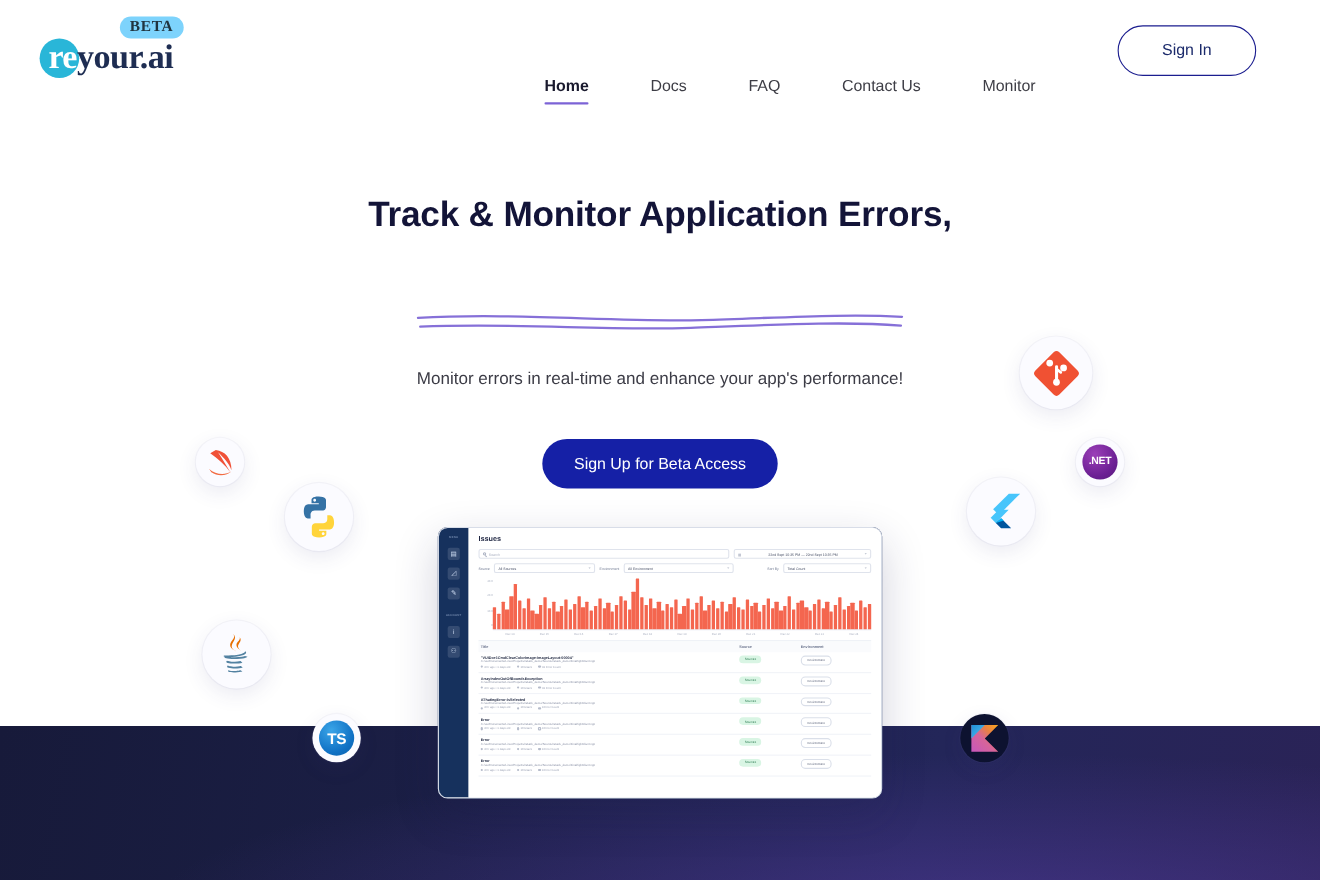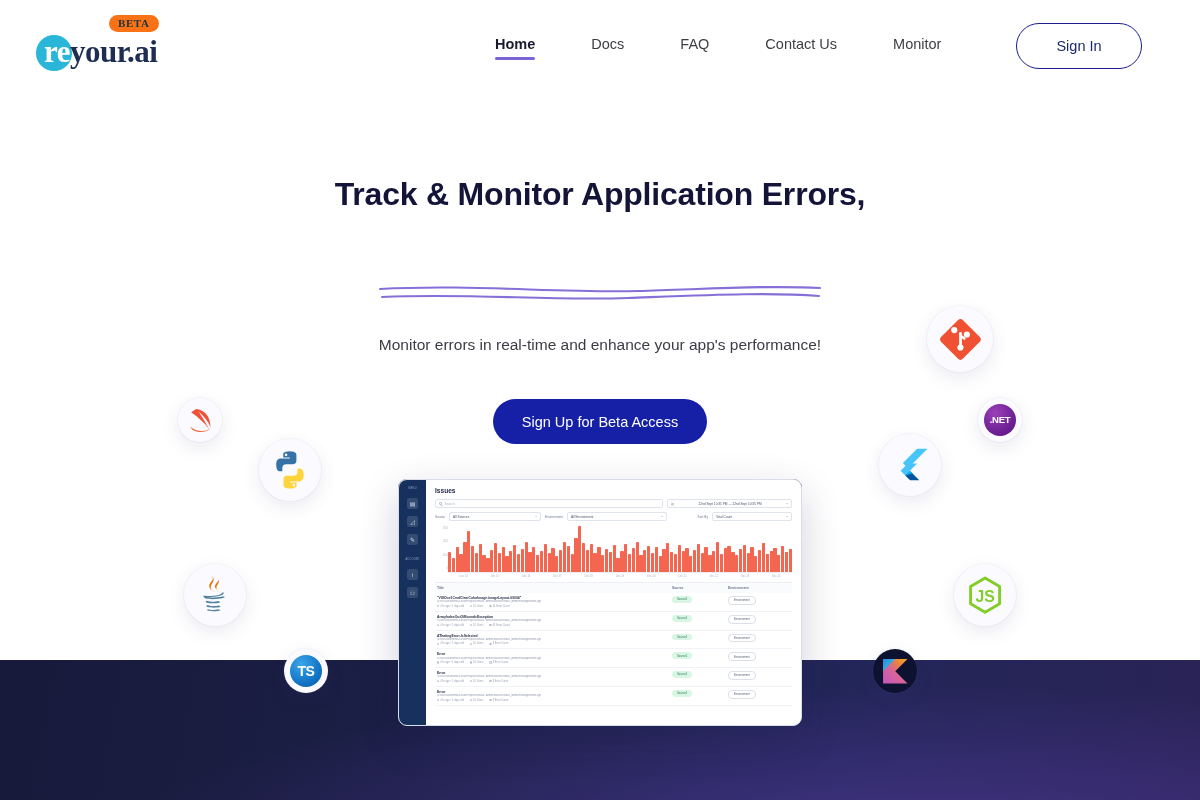--- a/index.html
+++ b/index.html
@@ -23,38 +23,38 @@
   }
 
   
   .header {
     position: absolute; top: 0; left: 0; right: 0; height: 92px;
     display: flex; align-items: center; z-index: 40; background: transparent;
   }
   .logo-wrap { position: absolute; left: 32px; top: 16px; width: 200px; height: 60px; }
   .logo-badge {
     position:absolute; left:77px; top:-1px;
-    background:#f97316; color:#20343f;
-    font-size:11px; font-weight:bold; letter-spacing:.6px;
+    background:#7dd3fc; color:#20343f;
+    font-size:14px; font-weight:bold; letter-spacing:.6px;
     padding:3px 9px 3px 9px; border-radius:10px; line-height:1;
     font-family:"Liberation Serif", serif;
   }
   .logo-circle {
     position:absolute; left:4px; top:19px; width:36px; height:36px; border-radius:50%;
     background:#29b6d8;
   }
   .logo-text {
     position:absolute; left:12px; top:18px;
     font-family:"Liberation Serif", serif;
     font-size:31px; font-weight:bold; letter-spacing:-0.5px; color:#1e2d52;
     white-space:nowrap;
   }
   .logo-text .re { color:#ffffff; }
 
-  .nav { position:absolute; left:495px; top:0; height:92px; display:flex; align-items:center; gap:56px; }
+  .nav { position:absolute; left:495px; top:0; height:92px; display:flex; align-items:flex-end; gap:56px; }
   .nav-item {
     font-size:14.5px; color:#3d3d45; text-decoration:none; position:relative;
     padding-bottom:5px; white-space:nowrap; cursor:pointer;
   }
   .nav-item.active { color:#1a1a2e; font-weight:bold; }
   .nav-item.active:after {
     content:""; position:absolute; left:0; right:0; bottom:-3px; height:2.5px;
     background:#7c63d6; border-radius:2px;
   }
   .signin-btn {
@@ -277,28 +277,20 @@
     <div class="inner">
       <svg viewBox="0 0 32 32" style="width:88%">
         <path d="M21.5 3 L10.2 14.3 L14.3 18.4 L29.7 3 Z" fill="#47c5fb"></path>
         <path d="M21.4 14.6 L14.2 14.6 L8.4 20.4 L12.1 24.2 Z" fill="#47c5fb"></path>
         <path d="M12.1 24.2 L15.9 28 L23.2 28 L15.9 20.7 Z" fill="#00569e"></path>
         <path d="M12.1 24.2 L17.9 22.3 L15.9 20.7 Z" fill="#00b5f8"></path>
       </svg>
     </div>
   </div>
 
-  <div class="tech" style="left:954px;top:564px;width:62px;height:62px;">
-    <div class="inner">
-      <svg viewBox="0 0 32 32" style="width:92%">
-        <path d="M16 3 L27 9.5 L27 22.5 L16 29 L5 22.5 L5 9.5 Z" fill="none" stroke="#83cd29" stroke-width="2.2" stroke-linejoin="round"></path>
-        <text x="16" y="21" font-family="Liberation Sans, sans-serif" font-size="12" font-weight="bold" fill="#83cd29" text-anchor="middle">JS</text>
-      </svg>
-    </div>
-  </div>
 
   <div class="tech" style="left:873px;top:649px;width:44px;height:44px;background:#0d1230;">
     <div class="inner">
       <svg viewBox="0 0 32 32" style="width:100%">
         <defs>
             <linearGradient id="kg" x1="0" y1="1" x2="1" y2="0">
           <stop offset="0%" stop-color="#c757bc"></stop>
               <stop offset="45%" stop-color="#d7649a"></stop>
           <stop offset="70%" stop-color="#e98044"></stop>
               <stop offset="100%" stop-color="#f9a71c"></stop>

